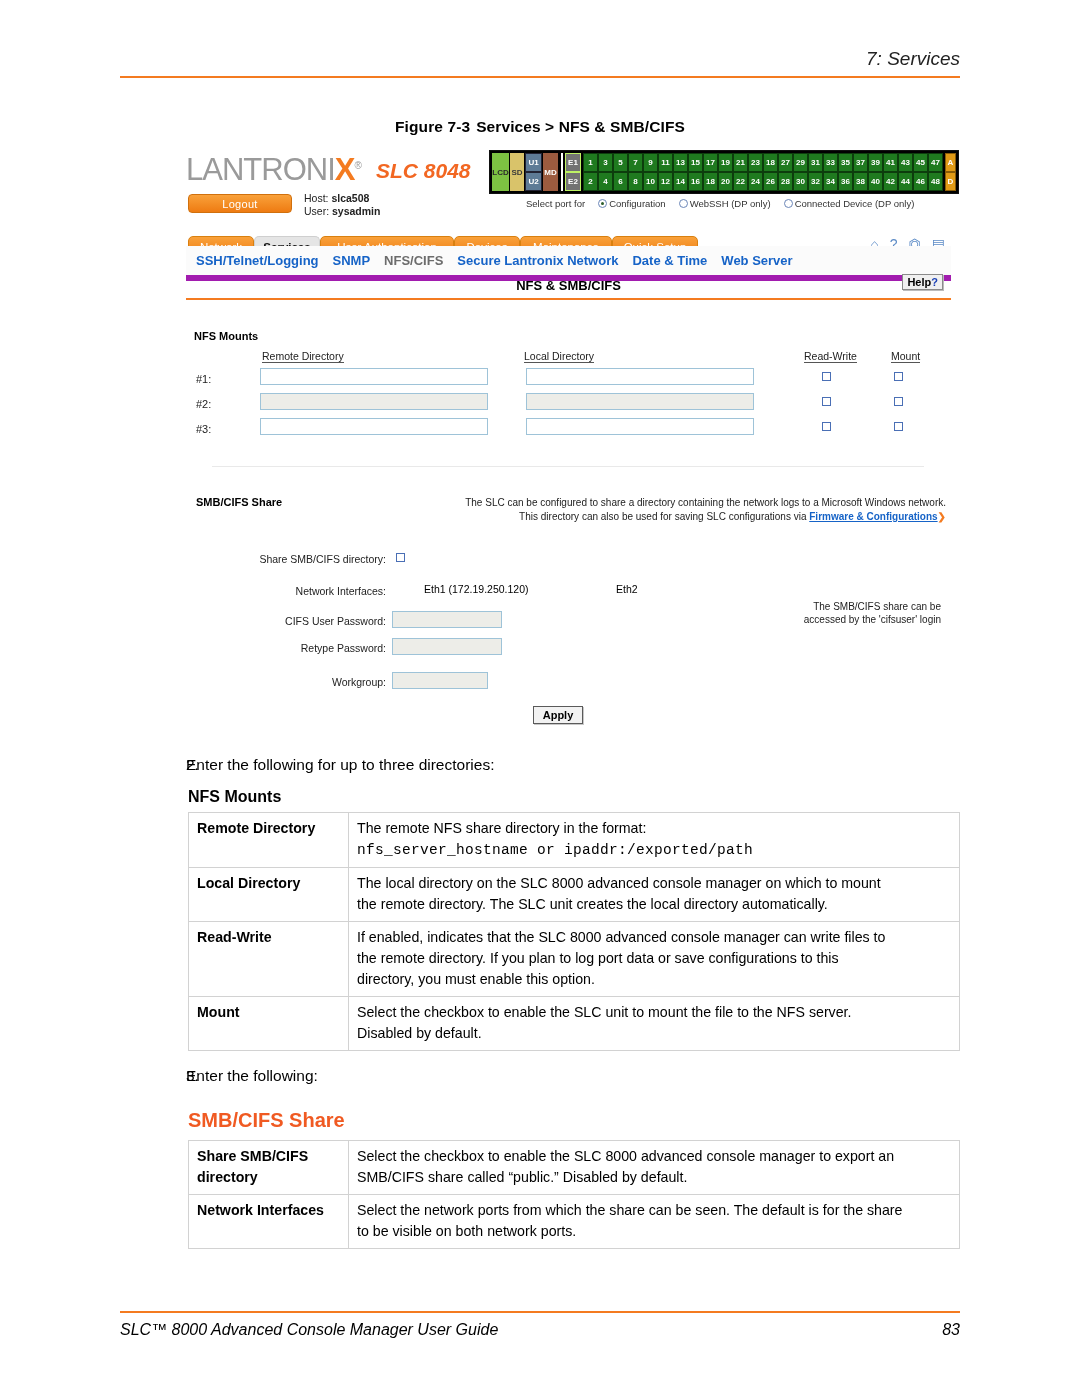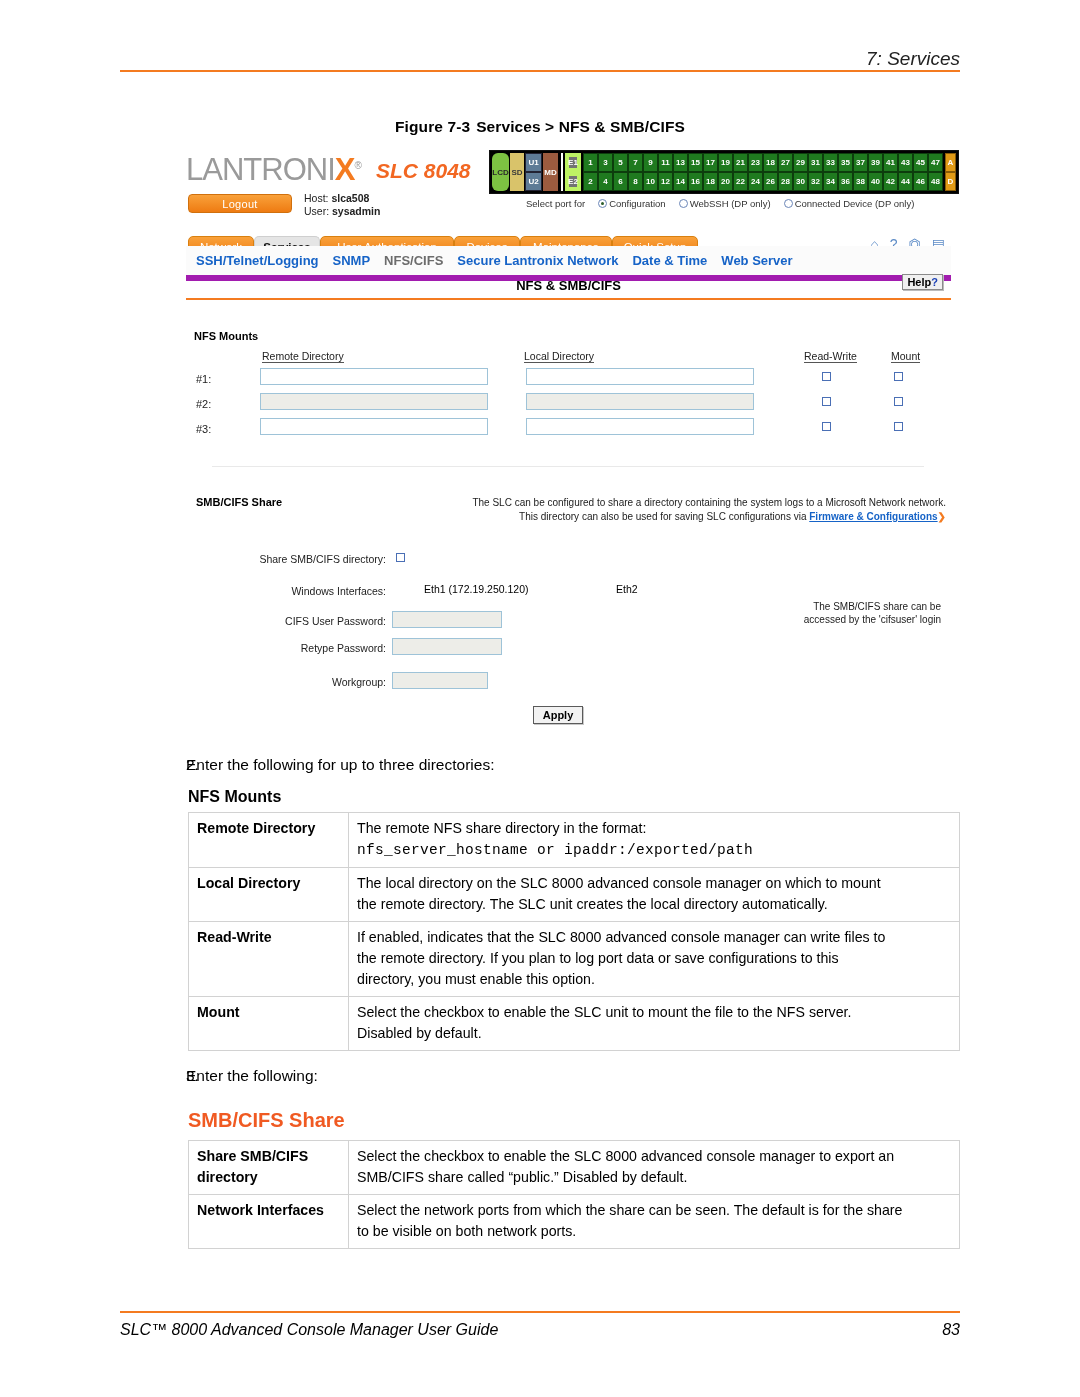--- a/index.html
+++ b/index.html
@@ -15,20 +15,21 @@
 
   
   .page-header {
     position:absolute; left:120px; top:48px; width:840px;
   }
   .page-header .chapter {
     text-align:right;
     font-style:italic;
     font-size:19px;
     color:#222;
+    padding-bottom:6px;
   }
   .page-header .rule {
     height:2px; background:#F47B20; width:100%;
   }
 
   
   .fig-caption {
     position:absolute; left:120px; top:118px; width:840px;
     text-align:center;
     font-size:15.5px; font-weight:bold;
@@ -65,35 +66,35 @@
     background:#000; padding:2px 2px;
     border:1px solid #111;
     display:flex; align-items:stretch;
     height:44px;
   }
   .pp-blk {
     display:flex; align-items:center; justify-content:center;
     color:#fff; font-size:8px; font-weight:bold;
     margin-right:1px;
   }
-  .pp-lcd { width:17px; background:#7DC242; color:#2a2a2a;border-radius:6px; }
+  .pp-lcd { width:17px; background:#7DC242; color:#2a2a2a; }
   .pp-sd  { width:14px; background:#D9C36A; color:#3a3a3a; }
   .pp-stack { display:flex; flex-direction:column; width:17px; margin-right:1px; }
   .pp-stack div {
     flex:1; display:flex; align-items:center; justify-content:center;
     background:#5E7B96; color:#fff; font-size:8px; font-weight:bold;
     border:1px solid #223; margin:0;
   }
   .pp-md  { width:15px; background:#9C5B3F; }
   .pp-sep { width:2px; background:#fff; margin:0 2px; }
   .pp-estack { display:flex; flex-direction:column; width:16px; margin-right:2px; }
   .pp-estack div {
     flex:1; display:flex; align-items:center; justify-content:center;
     background:#737373; color:#fff; font-size:8px; font-weight:bold;
-    border:4px solid #bef264;
+    border:1px solid #bef264;
   }
   .pp-ports { display:flex; }
   .pp-col { display:flex; flex-direction:column; width:15px; }
   .pp-col div {
     flex:1; display:flex; align-items:center; justify-content:center;
     background:#1F7A1F; color:#fff; font-size:8px; font-weight:bold;
     border:1px solid #0d3d0d;
   }
   .pp-ad { display:flex; flex-direction:column; width:11px; margin-left:2px; }
   .pp-ad div {
@@ -509,31 +510,31 @@
       <span class="tbox local"></span>
       <span class="cb rw"></span>
       <span class="cb mount"></span>
     </div>
   </div>
 
   <div class="divider"></div>
 
   <div class="smb-label">SMB/CIFS Share</div>
   <div class="smb-desc">
-    <span>The SLC can be configured to share a directory containing the system logs to a Microsoft Network network.</span><br>
+    <span>The SLC can be configured to share a directory containing the network logs to a Microsoft Windows network.</span><br>
     <span>This directory can also be used for saving SLC configurations via </span><a href="#">Firmware &amp; Configurations</a><span class="arrow">❯</span>
   </div>
 
   <div class="frow" style="left:0;top:404px;width:200px">
     <span class="flabel">Share SMB/CIFS directory:</span>
   </div>
   <span class="fcb" style="position:absolute;left:210px;top:405px;width:9px;height:9px;border:1px solid #4a6fb5;background:#fff"></span>
 
   <div class="frow" style="left:0;top:436px;width:200px">
-    <span class="flabel">Windows Interfaces:</span>
+    <span class="flabel">Network Interfaces:</span>
   </div>
   <span class="fcb dis" style="position:absolute;left:210px;top:437px;width:9px;height:9px"></span>
   <span style="position:absolute;left:238px;top:435px;font-size:10.5px">Eth1 (172.19.250.120)</span>
   <span class="fcb dis" style="position:absolute;left:400px;top:437px;width:9px;height:9px"></span>
   <span style="position:absolute;left:430px;top:435px;font-size:10.5px">Eth2</span>
 
   <div class="frow" style="left:0;top:466px;width:200px">
     <span class="flabel">CIFS User Password:</span>
   </div>
   <span class="fin" style="position:absolute;left:206px;top:463px;width:110px;height:17px;border:1px solid #9EC3D8;background:#EDEDE8"></span>

